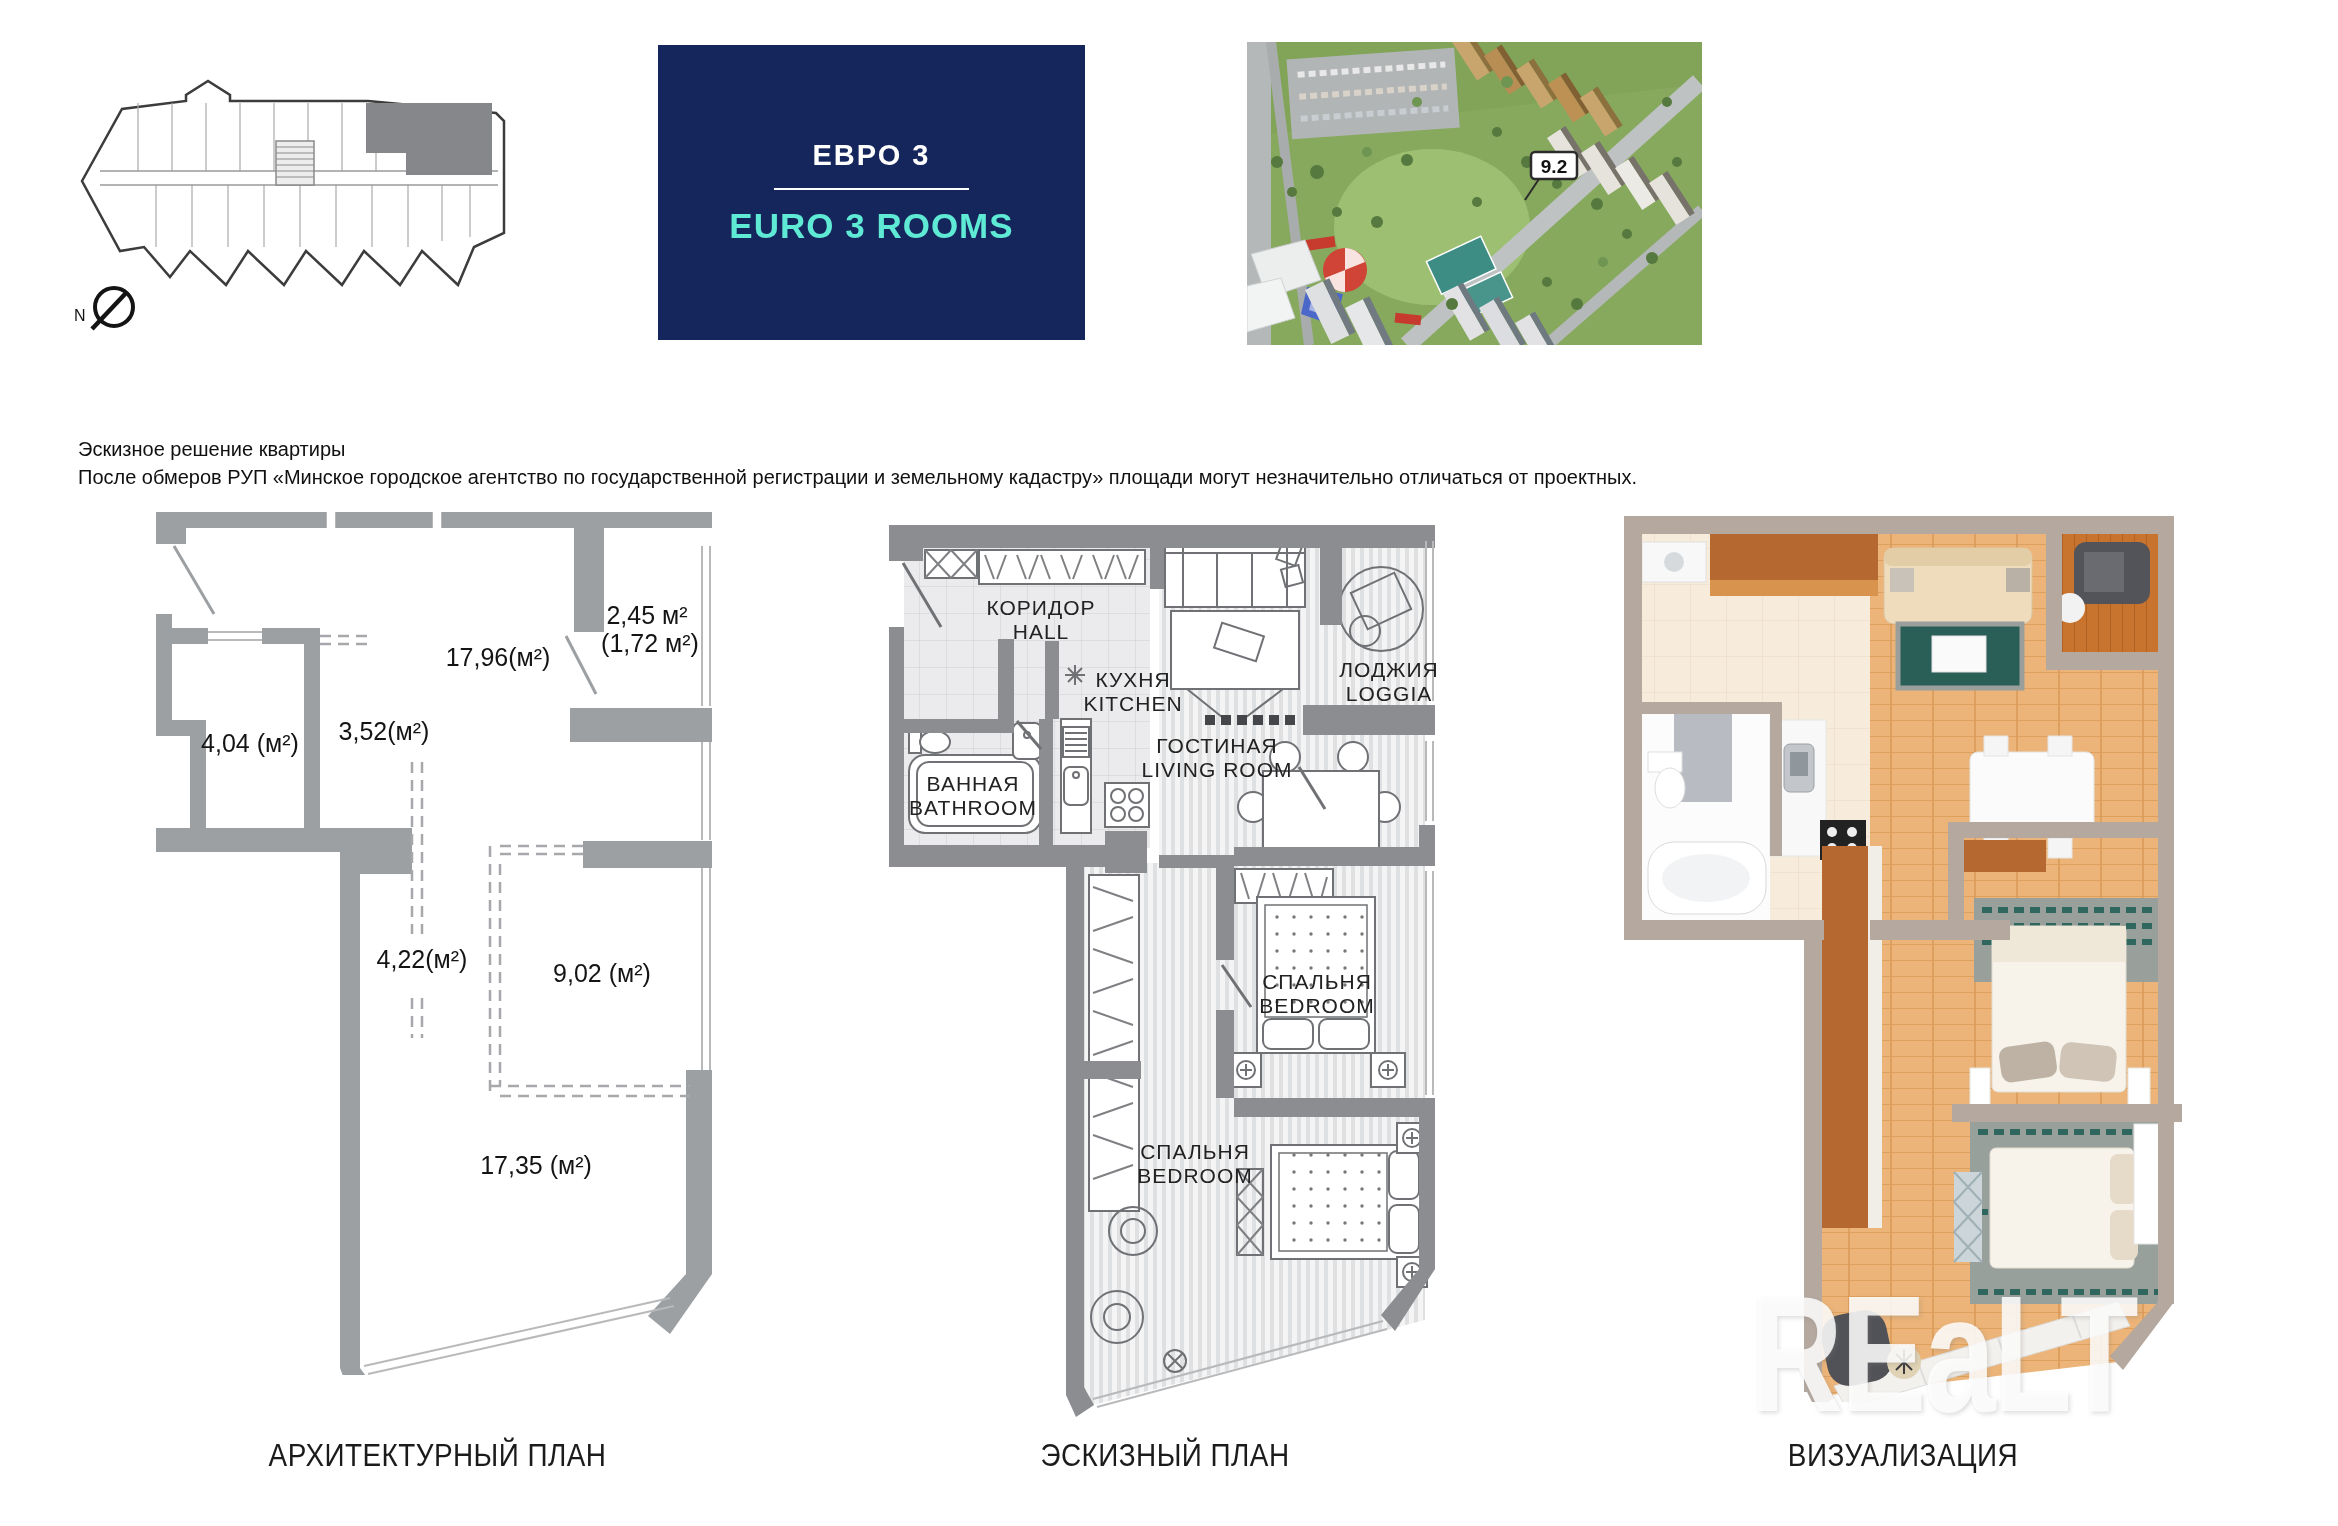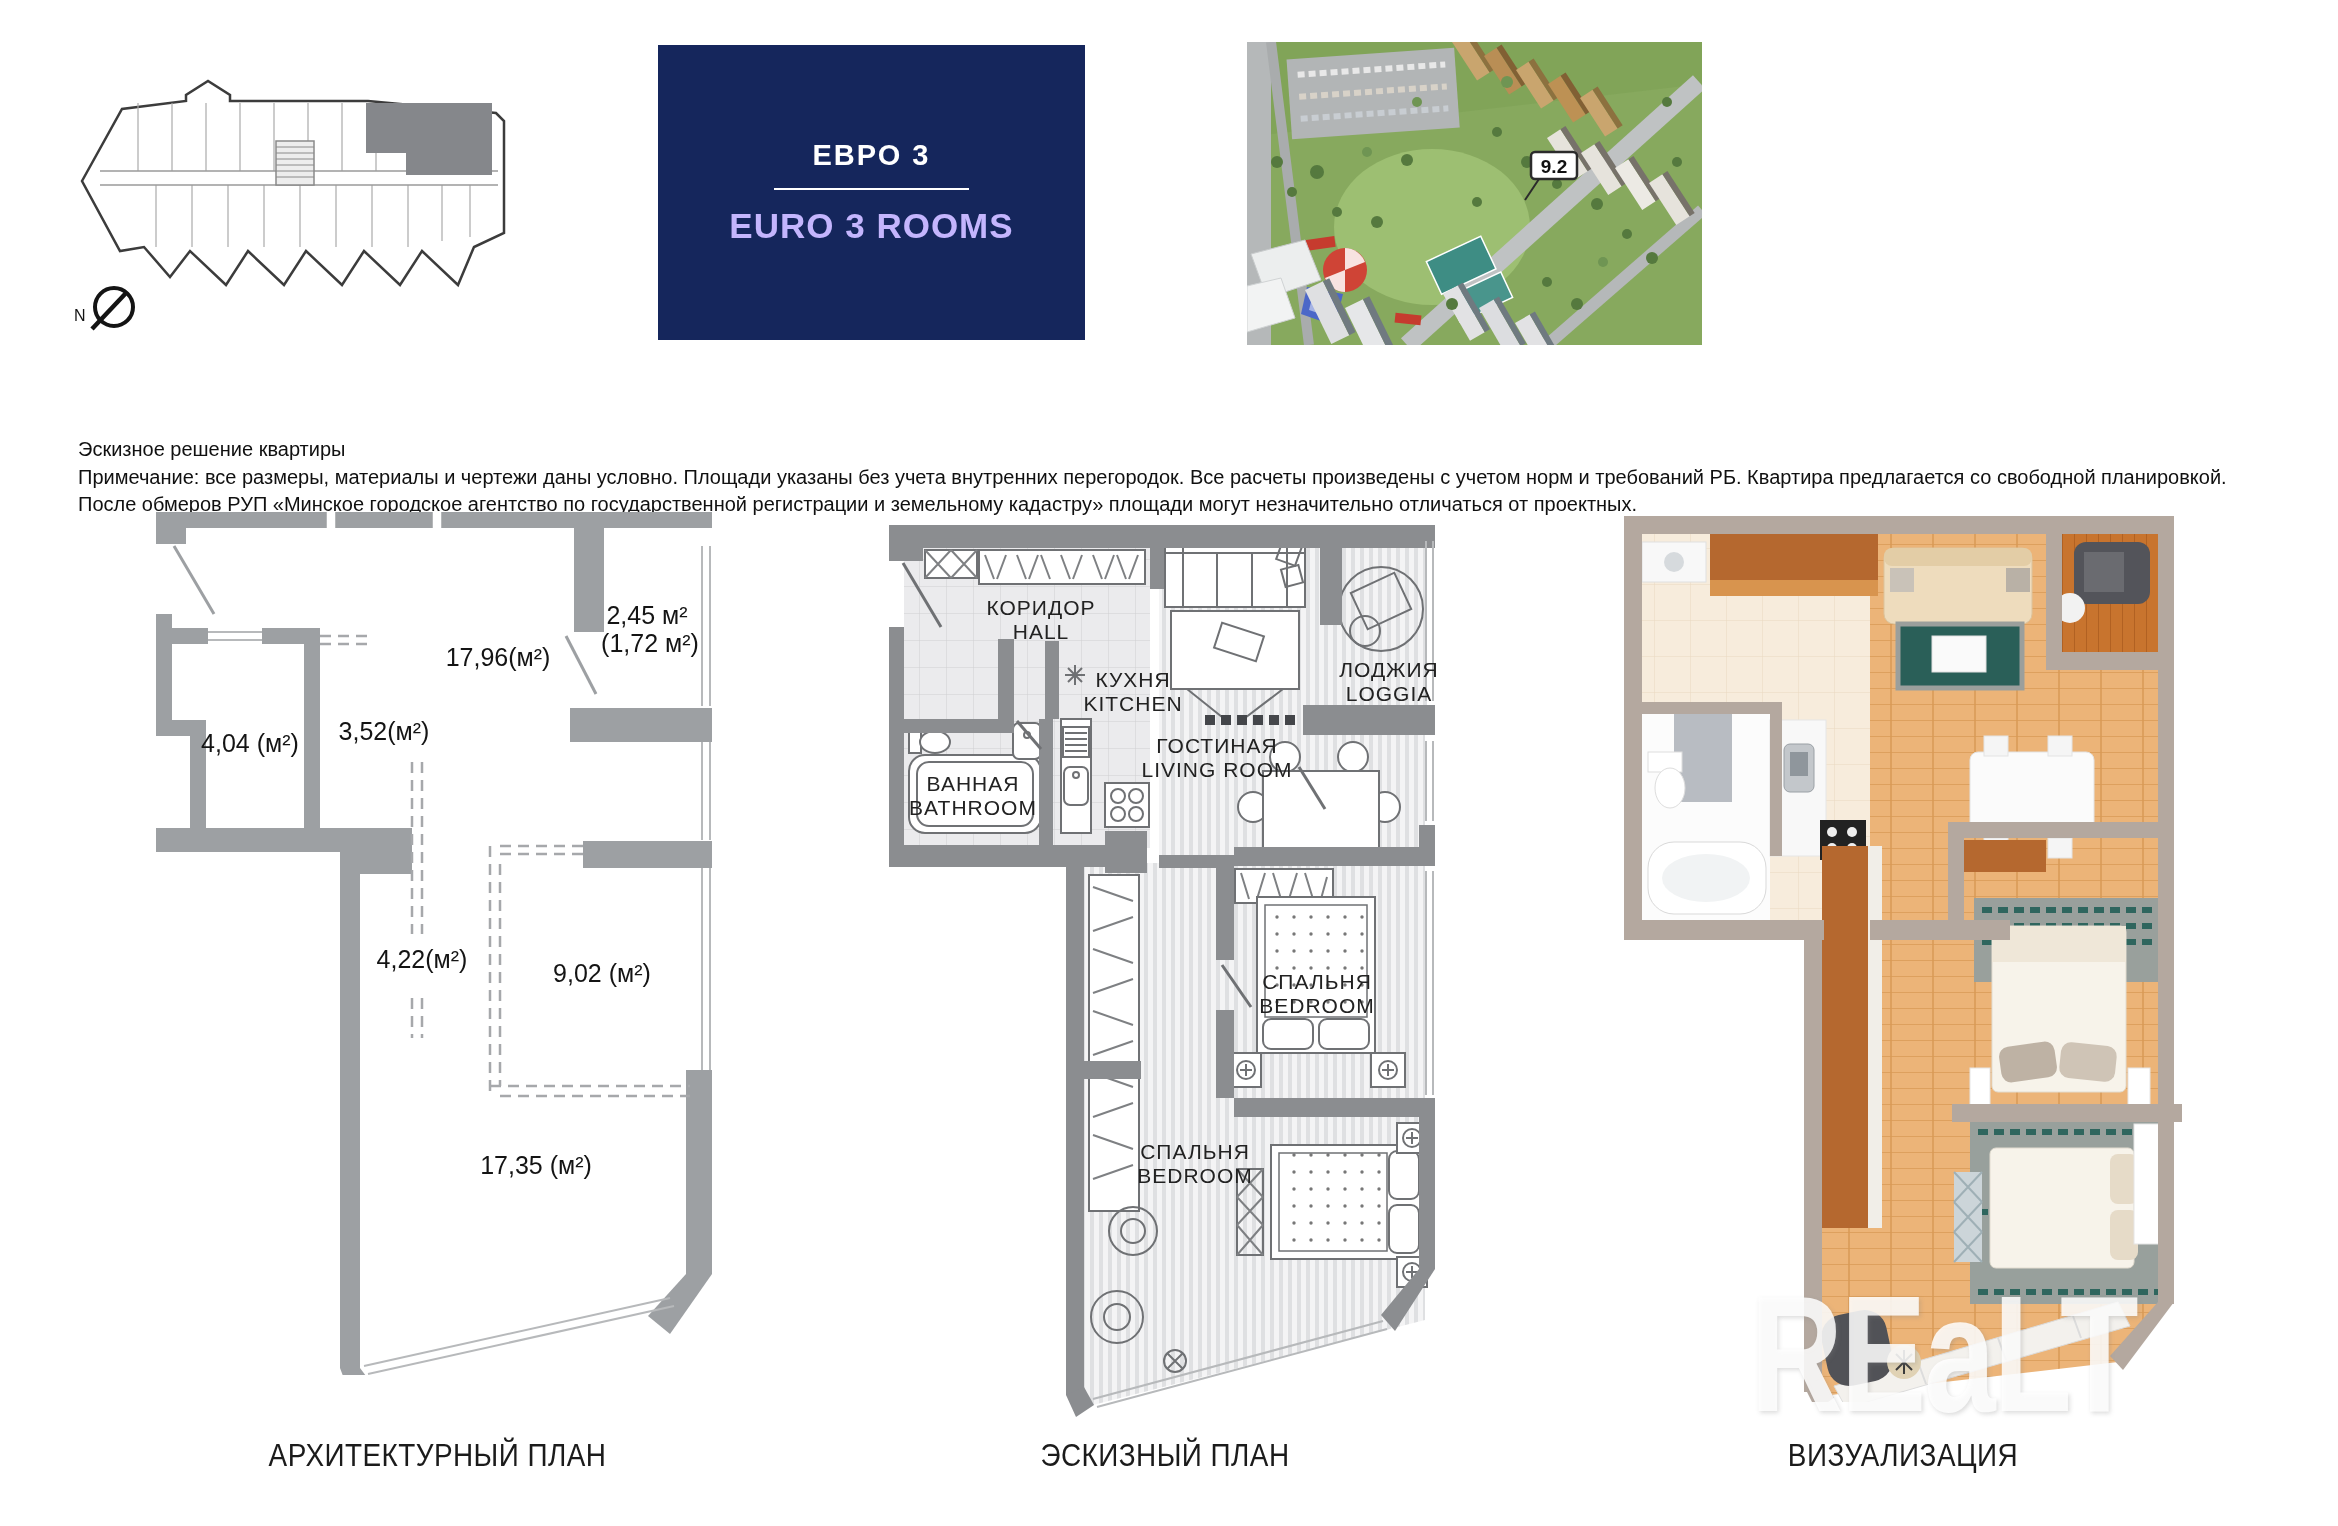--- a/index.html
+++ b/index.html
@@ -8,21 +8,21 @@
     font-family:"Liberation Sans", sans-serif;color:#111;overflow:hidden;
   }
   .abs{position:absolute;}
   
   .banner{
     left:658px;top:45px;width:427px;height:295px;background:#15265c;
     display:flex;flex-direction:column;align-items:center;justify-content:center;
   }
   .banner .t1{color:#fff;font-size:29px;font-weight:bold;letter-spacing:2px;}
   .banner .rule{width:195px;height:2px;background:#fff;margin:16px 0;}
-  .banner .t2{color:#c4b5fd;font-size:35px;font-weight:bold;letter-spacing:1px;}
+  .banner .t2{color:#5eead4;font-size:35px;font-weight:bold;letter-spacing:1px;}
   .logo{left:1845px;top:52px;width:390px;height:272px;text-align:center;}
   .wordmark{margin-top:6px;font-size:37px;font-weight:bold;letter-spacing:6px;color:#203a7c;white-space:nowrap;}
   
   .note{left:78px;top:393px;font-size:20px;line-height:27px;color:#101010;white-space:nowrap;}
   .note .n1{margin-bottom:1px;margin-top:43px;}
   
   .caption{font-size:31px;color:#1b1b1b;letter-spacing:.5px;transform:scaleX(.9);transform-origin:center;text-align:center;white-space:nowrap;}
   
   .watermark{
     left:1750px;top:1272px;z-index:6;font-size:165px;font-weight:bold;line-height:1;
@@ -195,21 +195,20 @@
     <g>
       <line x1="292" y1="137" x2="278" y2="158" stroke="#2b2b2b" stroke-width="2"></line>
       <rect x="284" y="110" width="46" height="27" rx="4" fill="#ffffff" stroke="#2b2b2b" stroke-width="2.5"></rect>
       <text x="307" y="131" font-size="19" font-weight="bold" fill="#111" text-anchor="middle">9.2</text>
     </g>
   </svg>
 
 
   <div class="abs note">
     <div class="n1">Эскизное решение квартиры</div>
-    <div>Примечание: все размеры, материалы и чертежи даны условно. Площади указаны без учета внутренних перегородок. Все расчеты произведены с учетом норм и требований РБ. Квартира предлагается со свободной планировкой.</div>
     <div>После обмеров РУП «Минское городское агентство по государственной регистрации и земельному кадастру» площади могут незначительно отличаться от проектных.</div>
   </div>
 
   <svg class="abs" style="left:150px;top:510px" width="575" height="865" viewBox="0 0 575 865">
 
     <g>
       <rect class="aw" x="6" y="2" width="556" height="16"></rect>
       <rect class="aw" x="6" y="2" width="30" height="32"></rect>
       <rect x="176" y="2" width="10" height="16" fill="#fff"></rect>
         <rect x="282" y="2" width="10" height="16" fill="#fff"></rect>

